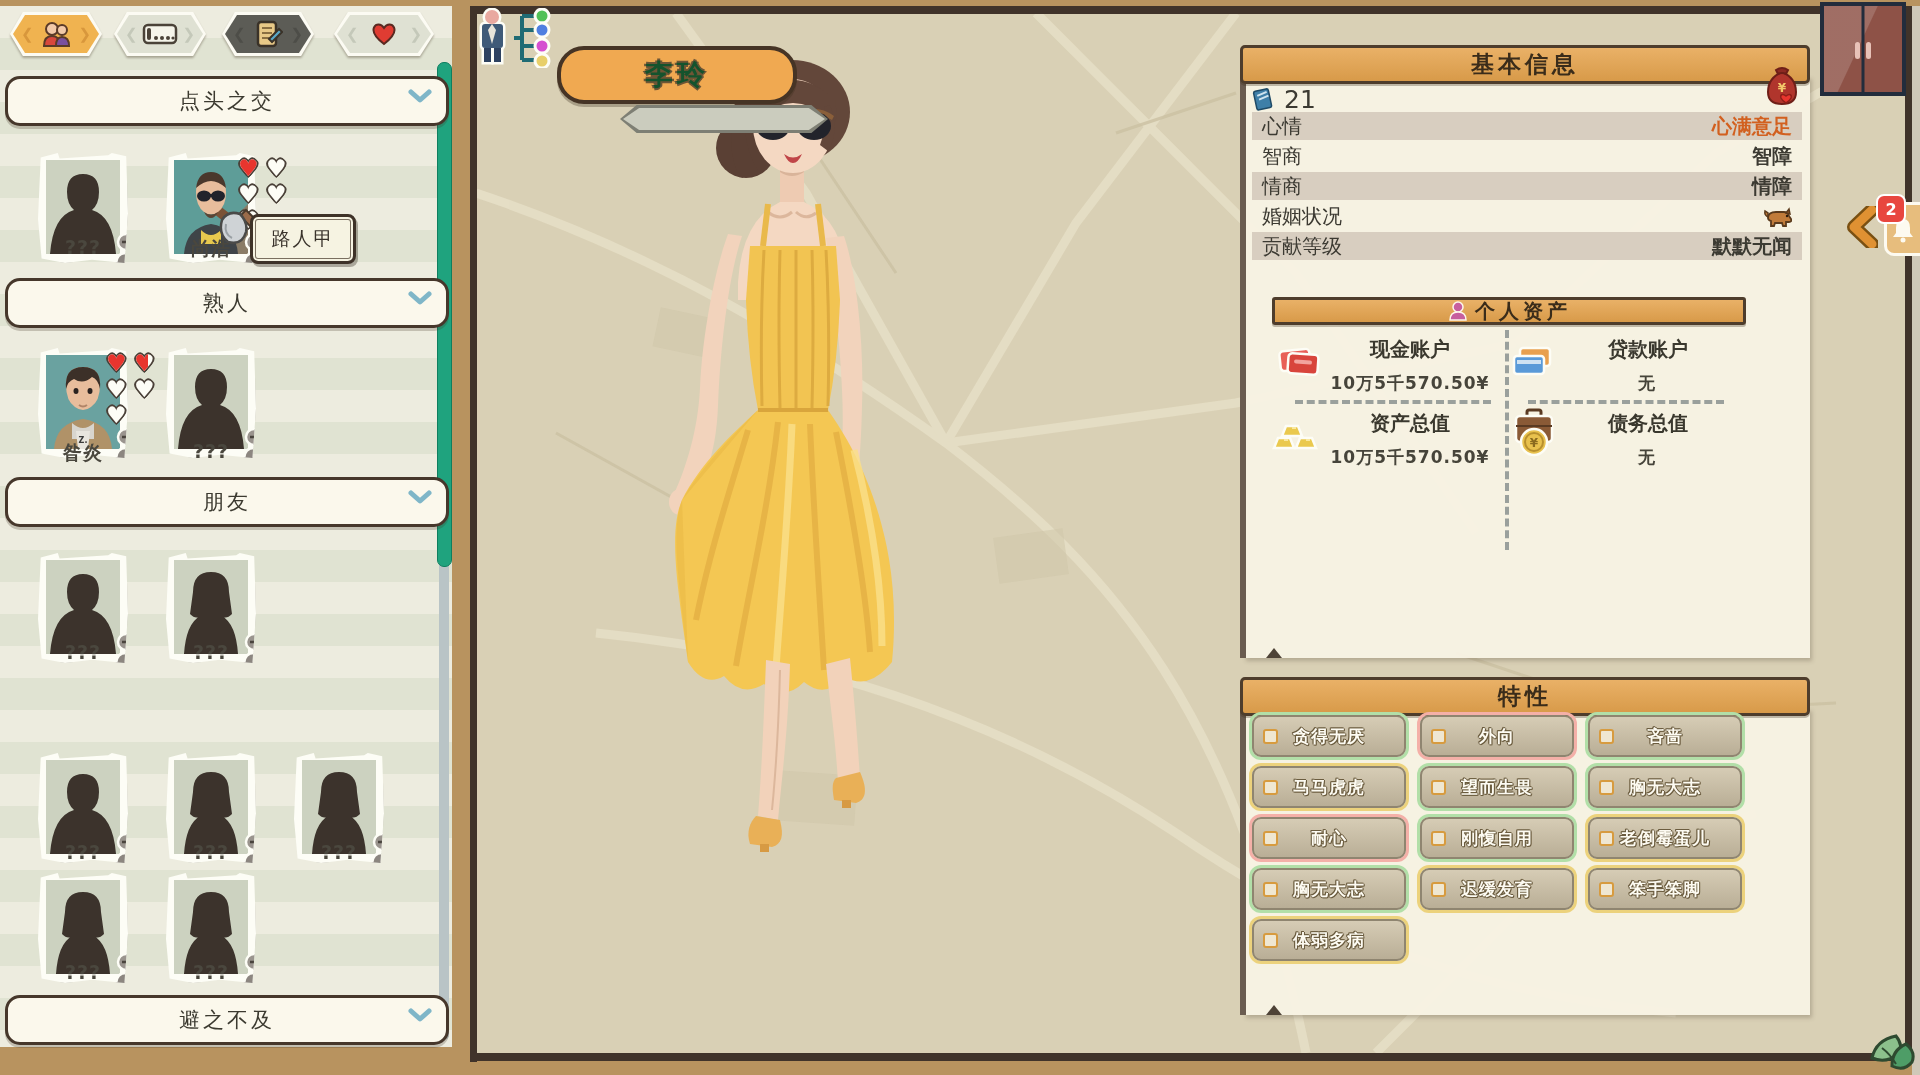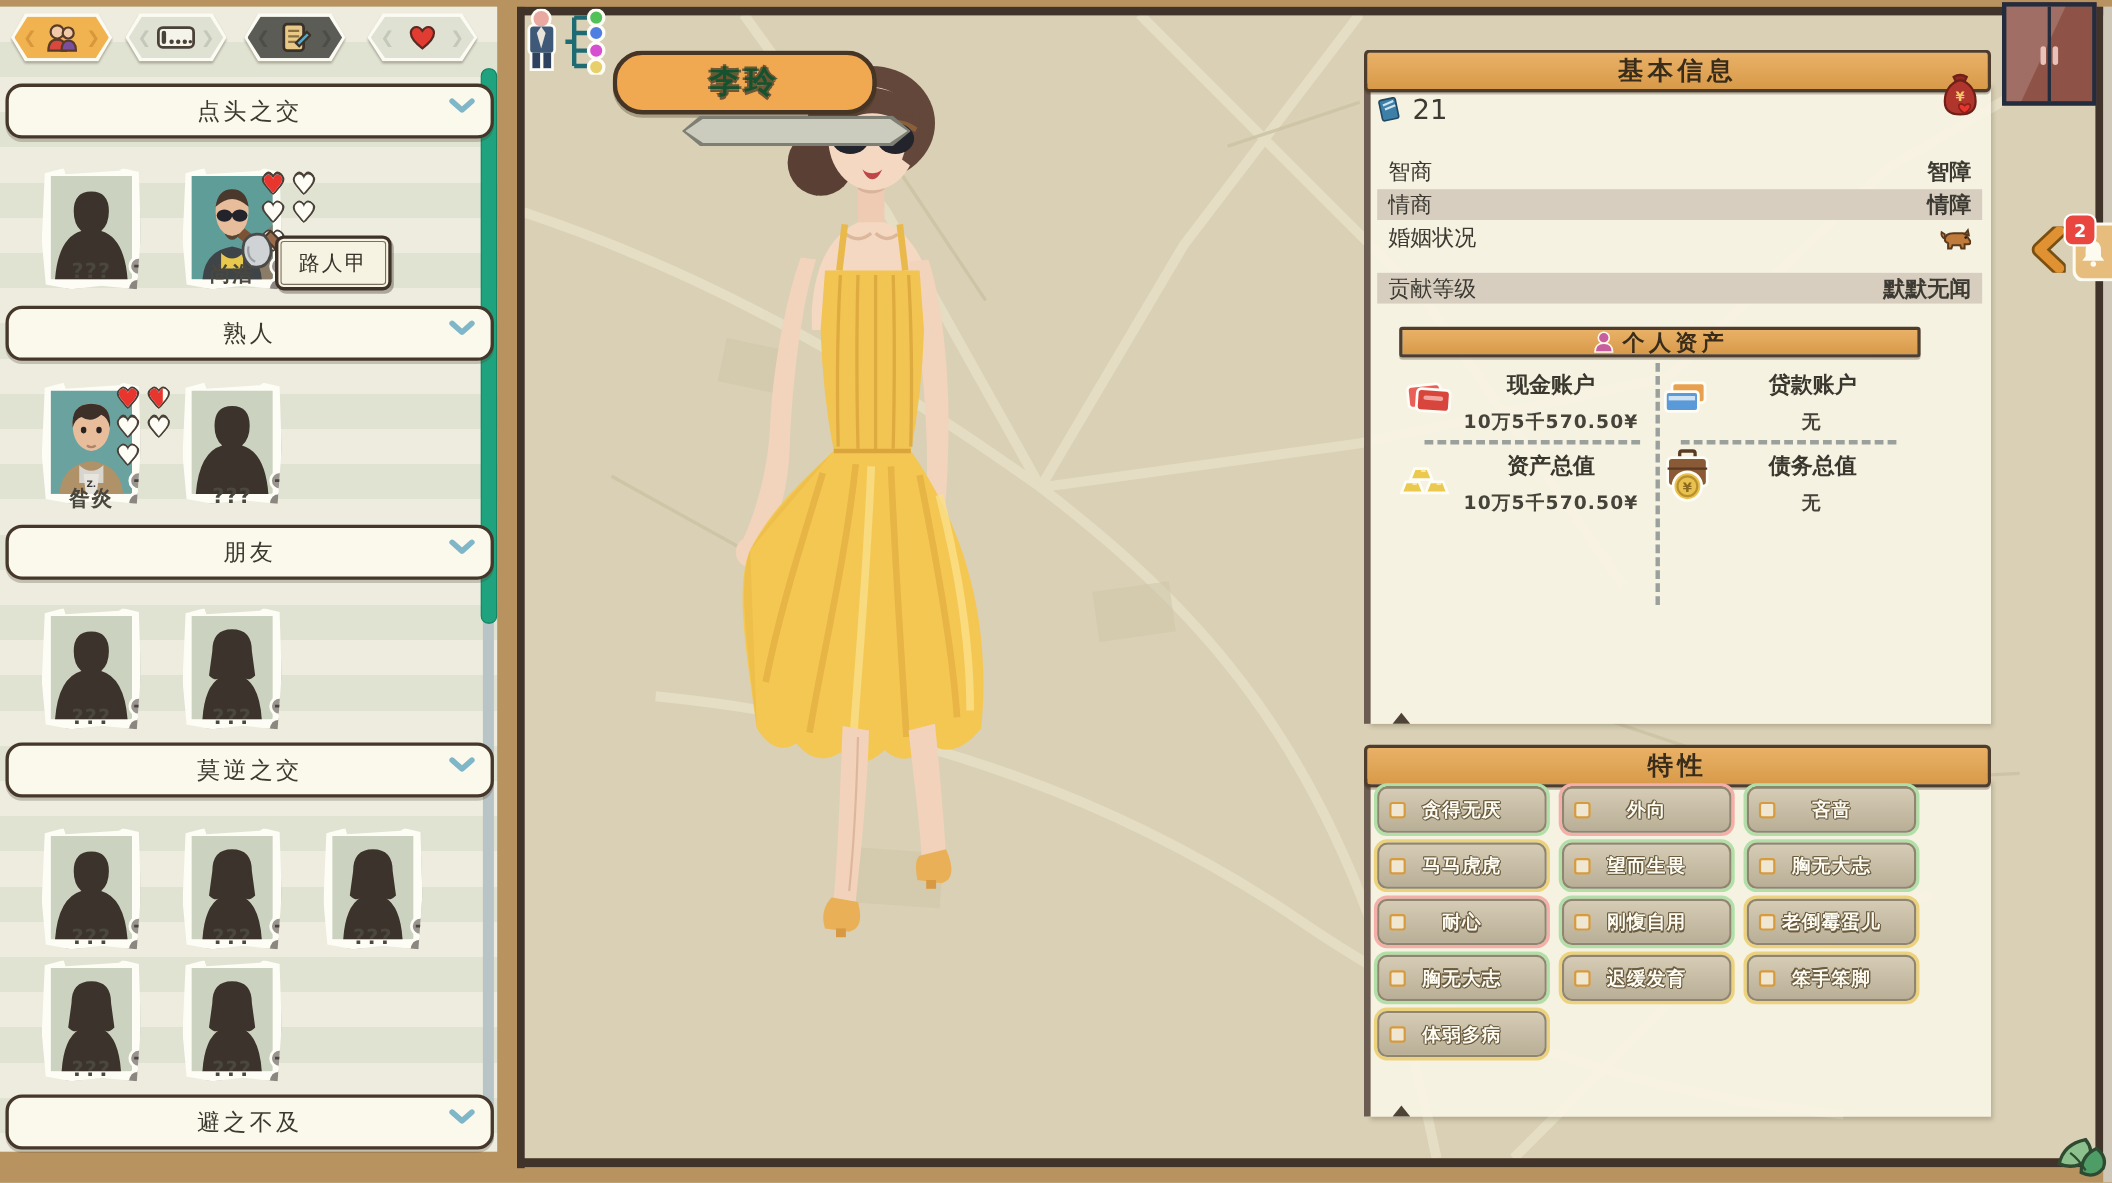--- a/index.html
+++ b/index.html
@@ -285,26 +285,20 @@
     <svg class="vv" width="24" height="18" viewBox="0 0 24 18">
       <path d="M3,4 L12,12 L21,4" stroke="#7fb6c8" stroke-width="5" fill="none" stroke-linecap="round" stroke-linejoin="round"></path>
     </svg>
   </div>
   <div class="sect" style="top:477px;">
     <span class="lbl">朋友</span>
     <svg class="vv" width="24" height="18" viewBox="0 0 24 18">
       <path d="M3,4 L12,12 L21,4" stroke="#7fb6c8" stroke-width="5" fill="none" stroke-linecap="round" stroke-linejoin="round"></path>
     </svg>
   </div>
-  <div class="sect" style="top:675px;">
-    <span class="lbl">莫逆之交</span>
-    <svg class="vv" width="24" height="18" viewBox="0 0 24 18">
-      <path d="M3,4 L12,12 L21,4" stroke="#7fb6c8" stroke-width="5" fill="none" stroke-linecap="round" stroke-linejoin="round"></path>
-    </svg>
-  </div>
   <div class="sect" style="top:995px;">
     <span class="lbl">避之不及</span>
     <svg class="vv" width="24" height="18" viewBox="0 0 24 18">
       <path d="M3,4 L12,12 L21,4" stroke="#7fb6c8" stroke-width="5" fill="none" stroke-linecap="round" stroke-linejoin="round"></path>
     </svg>
   </div>
 
   <div class="card" style="left:38px;top:153px;">
     <svg class="ph" width="74" height="94" viewBox="0 0 74 94">
       <rect width="74" height="94" fill="#ccd2c0"></rect>
@@ -566,38 +560,42 @@
     </svg>
     <span class="age-num">21</span>
   </div>
   <svg style="position:absolute;left:1764px;top:62px;" width="36" height="44" viewBox="0 0 36 44">
     <path d="M18,10 Q4,16 4,30 Q4,42 18,42 Q32,42 32,30 Q32,16 18,10 Z" fill="#b0352c" stroke="#6e1f18" stroke-width="2"></path>
     <path d="M12,8 q6,-4 12,0 l-2,4 q-4,-2 -8,0 z" fill="#8e2a22" stroke="#6e1f18" stroke-width="2"></path>
     <text x="18" y="30" font-size="12" fill="#f2c96a" text-anchor="middle" font-weight="bold">¥</text>
     <path d="M22,34 c-4,-3 -6,-1 -5,2 c1,2 3,4 5,5 c2,-1 4,-3 5,-5 c1,-3 -1,-5 -5,-2 z" fill="#e8352e" stroke="#8e1f18" stroke-width="1.5"></path>
   </svg>
 
+  <div class="inforow striped" style="top:112px;">
+    <span>心情</span>
+    <span class="v v-orange">心满意足</span>
+  </div>
   <div class="inforow" style="top:142px;">
     <span>智商</span>
     <span class="v">智障</span>
   </div>
   <div class="inforow striped" style="top:172px;">
     <span>情商</span>
     <span class="v">情障</span>
   </div>
   <div class="inforow" style="top:202px;">
     <span>婚姻状况</span>
     <svg width="30" height="24" viewBox="0 0 30 24">
       <path d="M6,14 q0,-6 8,-6 l8,0 q4,0 5,4 l2,3 q1,3 -2,3 l-3,0 l0,4 l-3,0 l-1,-3 l-7,0 l-1,3 l-3,0 l0,-5 q-3,-1 -3,-3 z" fill="#c07b3a" stroke="#5a3a1c" stroke-width="1.8"></path>
       <path d="M24,9 l3,-4 l1,5 z" fill="#8a5424" stroke="#5a3a1c" stroke-width="1.5"></path>
       <path d="M6,13 q-4,-2 -3,-6 l3,2 z" fill="#c07b3a" stroke="#5a3a1c" stroke-width="1.5"></path>
       <circle cx="25" cy="12" r="1.2" fill="#2a1a0c"></circle>
     </svg>
   </div>
-  <div class="inforow striped" style="top:232px;margin-top:16px;">
+  <div class="inforow striped" style="top:232px;">
     <span>贡献等级</span>
     <span class="v">默默无闻</span>
   </div>
 
   <div class="phead" style="left:1272px;top:297px;width:468px;height:22px;border-radius:3px;">
     <svg width="22" height="22" viewBox="0 0 22 22" style="margin-right:6px;">
       <circle cx="11" cy="7" r="5" fill="#c75f9e" stroke="#fdf6ea" stroke-width="1.5"></circle>
       <path d="M3,20 q0,-8 8,-8 q8,0 8,8 z" fill="#c75f9e" stroke="#fdf6ea" stroke-width="1.5"></path>
     </svg>
     <span class="t" style="font-size:20px;text-align:center;">个人资产</span>

